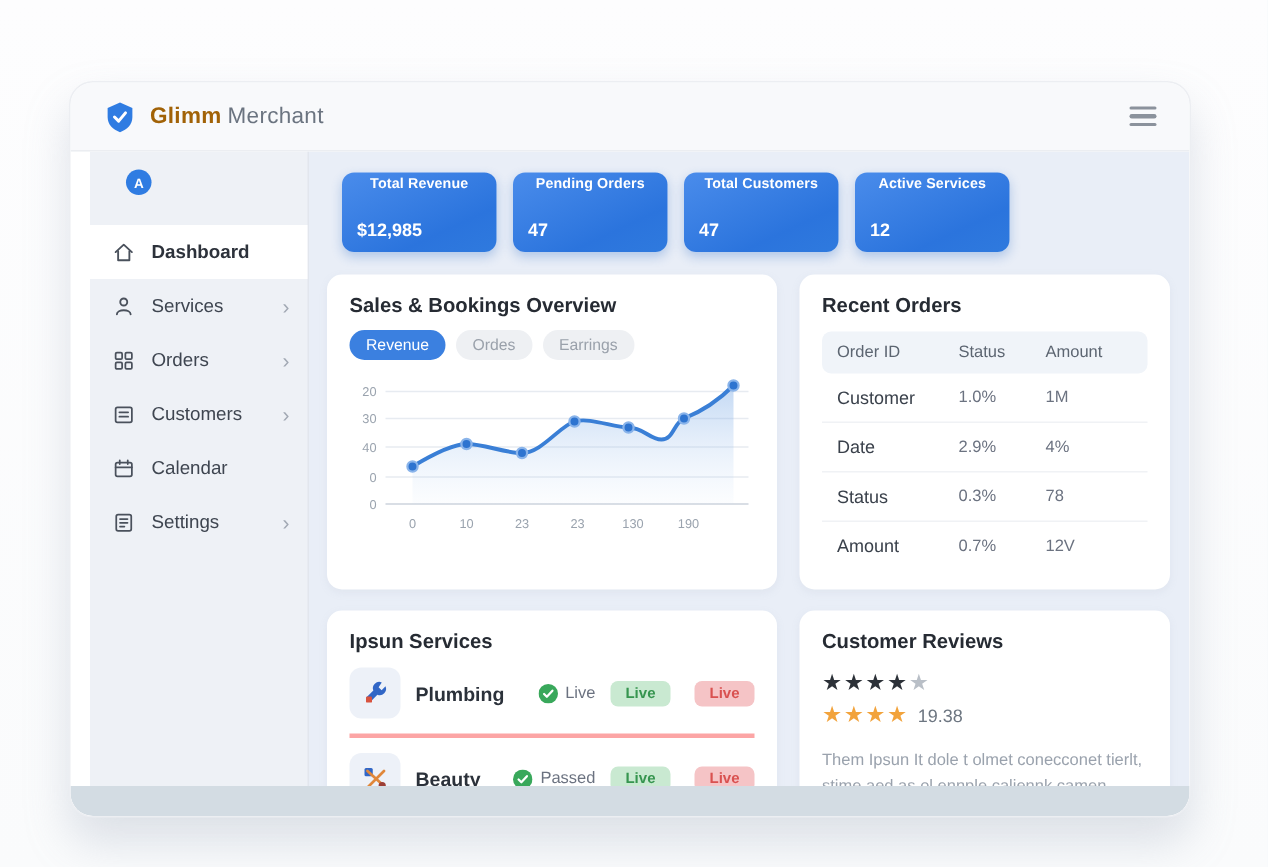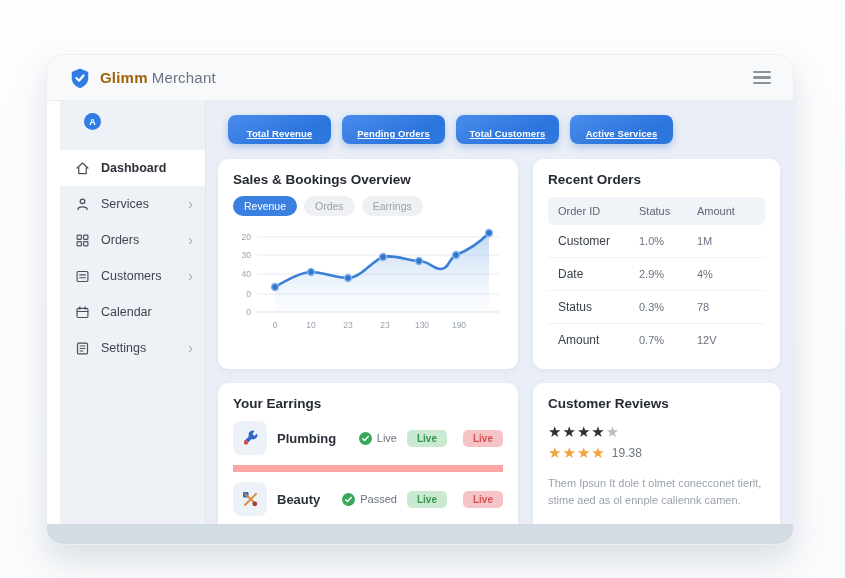--- a/index.html
+++ b/index.html
@@ -35,23 +35,23 @@
     padding:0 12px 0 15px; font-size:12.5px; color:#3e4550; cursor:pointer; }
   .nav-item.active { background:#ffffff; font-weight:600; color:#2d323b; }
   .nav-item svg { flex-shrink:0; }
   .nav-label { flex:1; }
   .chev { color:#a2a9b4; font-size:14px; line-height:1; }
 
   .main { flex:1; background:#e9eef7; padding:12px 13px 0 12px; overflow:hidden; }
 
   
   .stats { display:flex; gap:11px; margin:2px 0 15px 10px; }
-  .stat-card { width:103px; height:29px; border-radius:8px; cursor:pointer;
+  .stat-card { width:103px; height:53px; border-radius:8px; cursor:pointer;
     background:linear-gradient(155deg,#4a8ceb 0%,#2b74dd 70%,#2f7ade 100%);
-    color:#fff; padding:13px 10px 4px; box-shadow:0 3px 7px rgba(45,110,200,.30);text-decoration:underline; }
+    color:#fff; padding:2px 10px 4px; box-shadow:0 3px 7px rgba(45,110,200,.30); }
   .stat-label { font-size:9.5px; font-weight:700; text-align:center; letter-spacing:.1px; }
   .stat-value { font-size:12px; font-weight:700; margin-top:18px; }
 
   
   .grid { display:grid; grid-template-columns:300px 1fr; gap:14px 15px; }
   .panel { background:#fff; border-radius:10px; padding:13px 15px;
     box-shadow:0 2px 6px rgba(150,160,180,.10); }
   .panel-title { font-size:13.5px; font-weight:700; color:#262b33; }
 
   
@@ -67,21 +67,21 @@
     background:#f0f4f9; border-radius:6px; padding:8px 10px;
     font-size:11px; color:#5c6571; }
   .tbl-row { display:grid; grid-template-columns:1fr 58px 58px;
     padding:9px 10px; border-bottom:1px solid #f0f2f5; align-items:center; }
   .tbl-row:last-child { border-bottom:none; }
   .cell-id { font-size:12px; color:#3a414b; }
   .cell-sm { font-size:11px; color:#6b7280; }
 
   
   .svc-row { display:flex; align-items:center; gap:10px; padding:10px 0;
-    border-bottom:7px solid #fca5a5; }
+    border-bottom:3px solid #fca5a5; }
   .svc-row:last-child { border-bottom:none; }
   .svc-tile { width:34px; height:34px; border-radius:8px; background:#edf1f8;
     display:flex; align-items:center; justify-content:center; flex-shrink:0; }
   .svc-name { font-size:13px; font-weight:600; color:#2b313a; width:86px; }
   .svc-status { display:flex; align-items:center; gap:5px; font-size:11px;
     color:#6b7280; flex:1; }
   .badge { font-size:10px; font-weight:700; padding:3px 10px; border-radius:5px; cursor:pointer; }
   .badge.green { background:#c9e9d1; color:#36954f; margin-right:6px; }
   .badge.red { background:#f5c4c6; color:#d95150; }
 
@@ -279,21 +279,21 @@
               </div>
               <div class="tbl-row">
                 <span class="cell-id">Amount</span>
                 <span class="cell-sm">0.7%</span>
                 <span class="cell-sm">12V</span>
               </div>
             </div>
           </div>
 
           <div class="panel">
-            <div class="panel-title">Your Earrings</div>
+            <div class="panel-title">Ipsun Services</div>
 
             <div class="svc-row">
               <div class="svc-tile">
                 <svg width="20" height="20" viewBox="0 0 20 20">
                   <path d="M14.5 3 a4.2 4.2 0 0 0 -5.6 5.4 L4.2 13 l2.8 2.8 4.6-4.7 a4.2 4.2 0 0 0 5.4-5.6 l-2.6 2.6 -2-2 Z" fill="#3166c6"></path>
                   <rect x="4" y="12.4" width="4" height="4" rx="0.8" fill="#d8533f"></rect>
                 </svg>
               </div>
               <div class="svc-name">Plumbing</div>
               <div class="svc-status">

